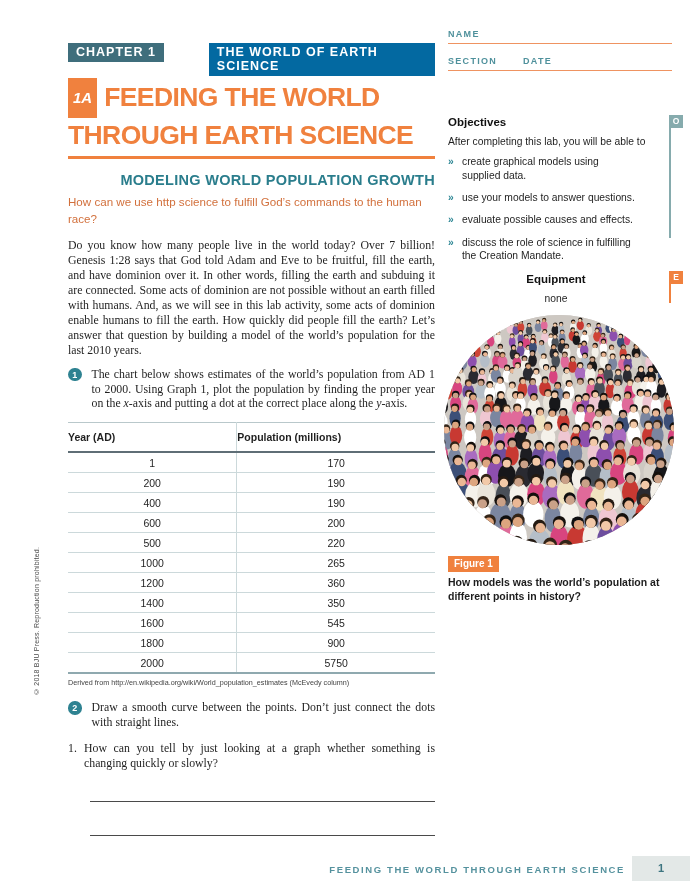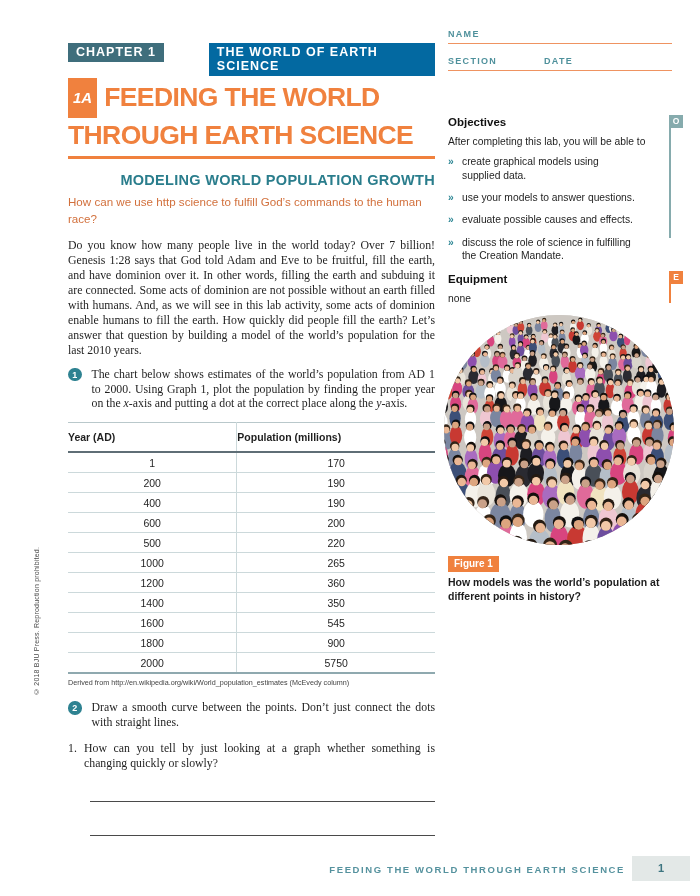--- a/index.html
+++ b/index.html
@@ -59,31 +59,31 @@
   .answer-line.l2{margin-top:33px;margin-left:22px;}
 
   
   .field-name-label{position:absolute;left:448px;top:29px;font-size:9px;font-weight:bold;
                     letter-spacing:1.3px;color:#4f919c;}
   .field-line{position:absolute;height:0;border-top:1.6px solid #ef9361;width:224px;left:448px;}
   .line-name{top:43px;}
   .line-section-date{top:70px;}
   .field-section-label{position:absolute;left:448px;top:56px;font-size:9px;font-weight:bold;
                        letter-spacing:1.3px;color:#4f919c;}
-  .field-date-label{position:absolute;left:544px;top:56px;font-size:9px;font-weight:bold;
+  .field-date-label{position:absolute;left:523px;top:56px;font-size:9px;font-weight:bold;
                     letter-spacing:1.3px;color:#4f919c;}
 
   .sidebar{position:absolute;left:448px;top:115px;width:216px;font-size:10.3px;line-height:1.3;}
   .sb-heading{font-weight:bold;font-size:11.5px;color:#111;}
   .sb-lead{margin-top:5px;}
   .obj-list{margin-top:7px;}
   .obj-item{display:flex;margin-bottom:9px;}
   .obj-bullet{flex:0 0 14px;color:#2e8795;font-weight:bold;}
   .obj-text span{display:block;}
-  .equip-block{}
+  .equip-block{text-align:center;}
   .equip-text{margin-top:5px;}
 
   .tab-box{position:absolute;left:669px;width:14px;height:13px;color:#fff;
            font-size:8.5px;font-weight:bold;text-align:center;line-height:13px;}
   .tab-o{top:115px;background:#86abad;}
   .tab-e{top:271px;background:#f0813e;}
   .tab-line{position:absolute;left:669px;width:2px;}
   .line-o{top:128px;height:110px;background:#86abad;}
   .line-e{top:284px;height:19px;background:#f0813e;}
 

